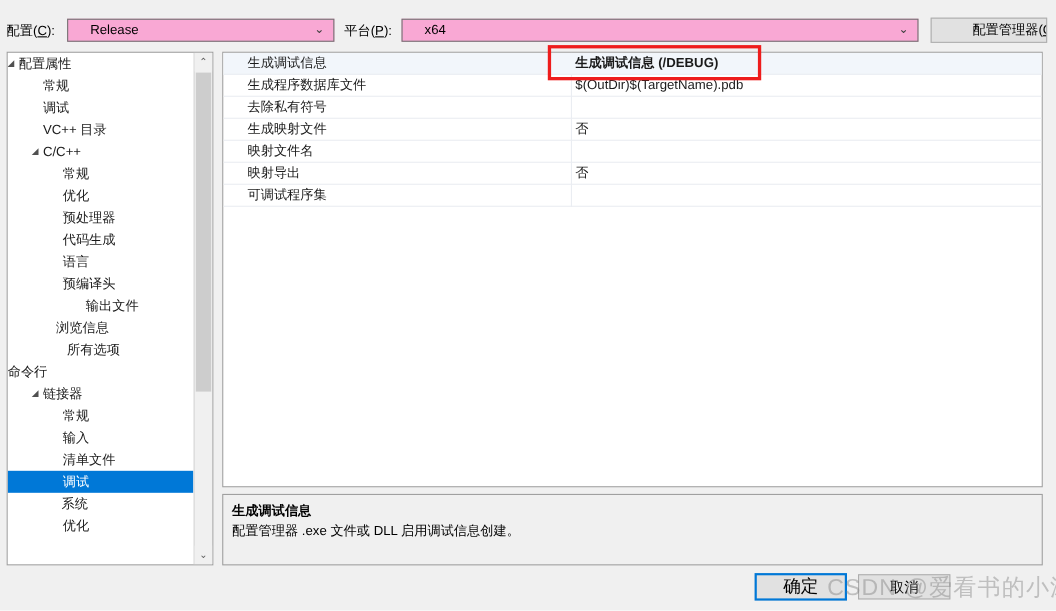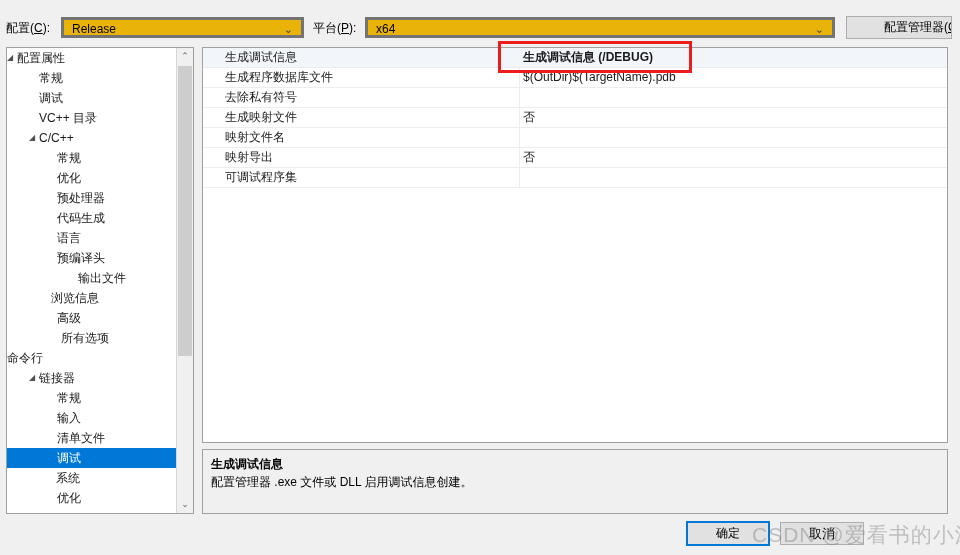--- a/index.html
+++ b/index.html
@@ -30,27 +30,27 @@
     font-size: 12px;
     color: #000;
     white-space: nowrap;
     line-height: 16px;
   }
   .lbl u { text-decoration: underline; }
 
   .combo {
     position: absolute;
     height: 21px;
-    background: #eab308;
-    border: 3px solid #737373;
+    background: #f9a8d4;
+    border: 1px solid #737373;
     box-sizing: border-box;
     font-size: 12px;
     color: #000;
     line-height: 19px;
-    padding-left: 8px;
+    padding-left: 20px;
     white-space: nowrap;
     overflow: hidden;
   }
   .combo .chev {
     position: absolute;
     right: 8px; top: 0;
     line-height: 19px;
     font-size: 11px;
     color: #404040;
   }
@@ -201,21 +201,21 @@
   
   .okbtn {
     position: absolute;
     left: 686px; top: 521px;
     width: 84px; height: 25px;
     background: #e1e1e1;
     border: 2px solid #0078d7;
     box-sizing: border-box;
     text-align: center;
     line-height: 21px;
-    font-size: 12px;
+    font-size: 16px;
     color: #000;
   }
   .cancelbtn {
     position: absolute;
     left: 780px; top: 522px;
     width: 84px; height: 23px;
     background: #e1e1e1;
     border: 1px solid #adadad;
     box-sizing: border-box;
     text-align: center;
@@ -276,21 +276,20 @@
       <div class="tnode"><span class="tlabel" style="margin-left: 32px;">VC++ 目录</span></div>
       <div class="tnode"><span class="arrow" style="left: 20px;">◢</span><span class="tlabel" style="margin-left: 32px;">C/C++</span></div>
       <div class="tnode"><span class="tlabel" style="margin-left: 50px;">常规</span></div>
       <div class="tnode"><span class="tlabel" style="margin-left: 50px;">优化</span></div>
       <div class="tnode"><span class="tlabel" style="margin-left: 50px;">预处理器</span></div>
       <div class="tnode"><span class="tlabel" style="margin-left: 50px;">代码生成</span></div>
       <div class="tnode"><span class="tlabel" style="margin-left: 50px;">语言</span></div>
       <div class="tnode"><span class="tlabel" style="margin-left: 50px;">预编译头</span></div>
       <div class="tnode"><span class="tlabel" style="margin-left: 71px;">输出文件</span></div>
       <div class="tnode"><span class="tlabel" style="margin-left: 44px;">浏览信息</span></div>
-      <div class="tnode"><span class="tlabel" style="margin-left: 50px;">高级</span></div>
       <div class="tnode"><span class="tlabel" style="margin-left: 54px; font-family: Liberation Mono, monospace;">所有选项</span></div>
       <div class="tnode"><span class="tlabel" style="">命令行</span></div>
       <div class="tnode"><span class="arrow" style="left: 20px;">◢</span><span class="tlabel" style="margin-left: 32px;">链接器</span></div>
       <div class="tnode"><span class="tlabel" style="margin-left: 50px;">常规</span></div>
       <div class="tnode"><span class="tlabel" style="margin-left: 50px;">输入</span></div>
       <div class="tnode"><span class="tlabel" style="margin-left: 50px;">清单文件</span></div>
       <div class="tnode sel"><span class="tlabel" style="margin-left: 50px;">调试</span></div>
       <div class="tnode"><span class="tlabel" style="margin-left: 49px;">系统</span></div>
       <div class="tnode"><span class="tlabel" style="margin-left: 50px;">优化</span></div>
     </div>

